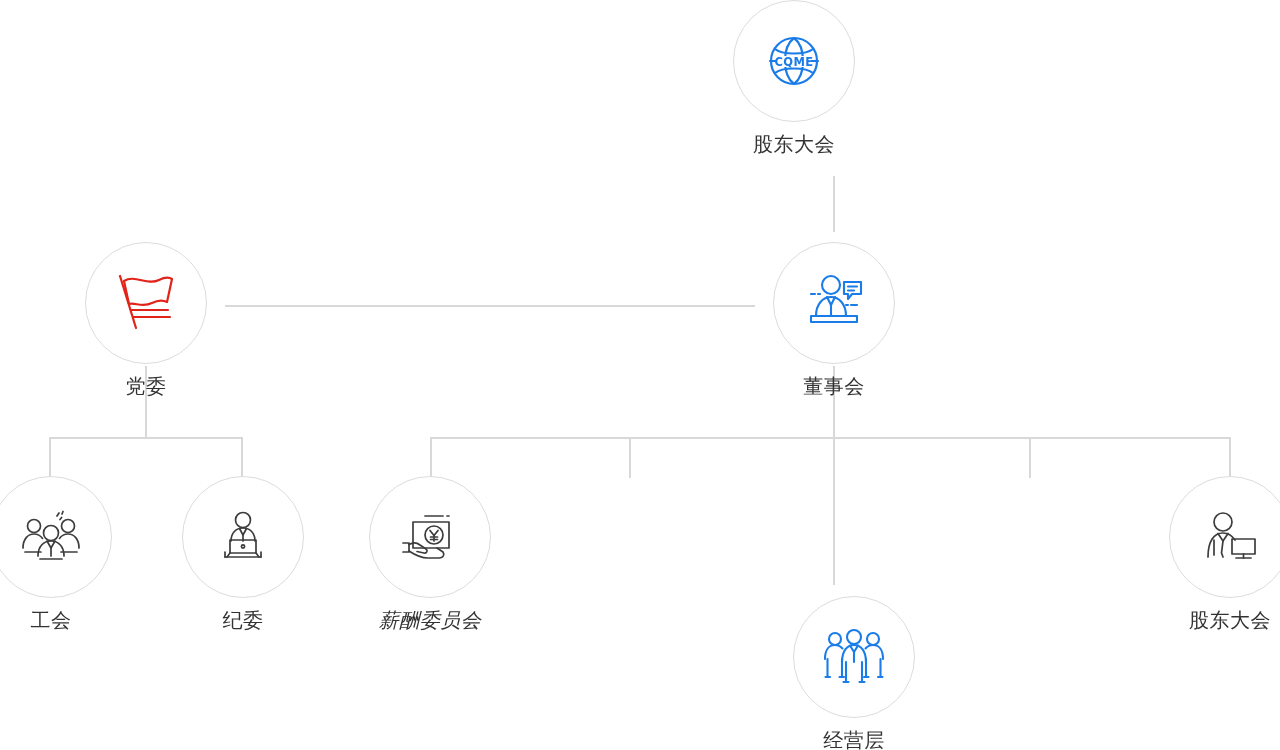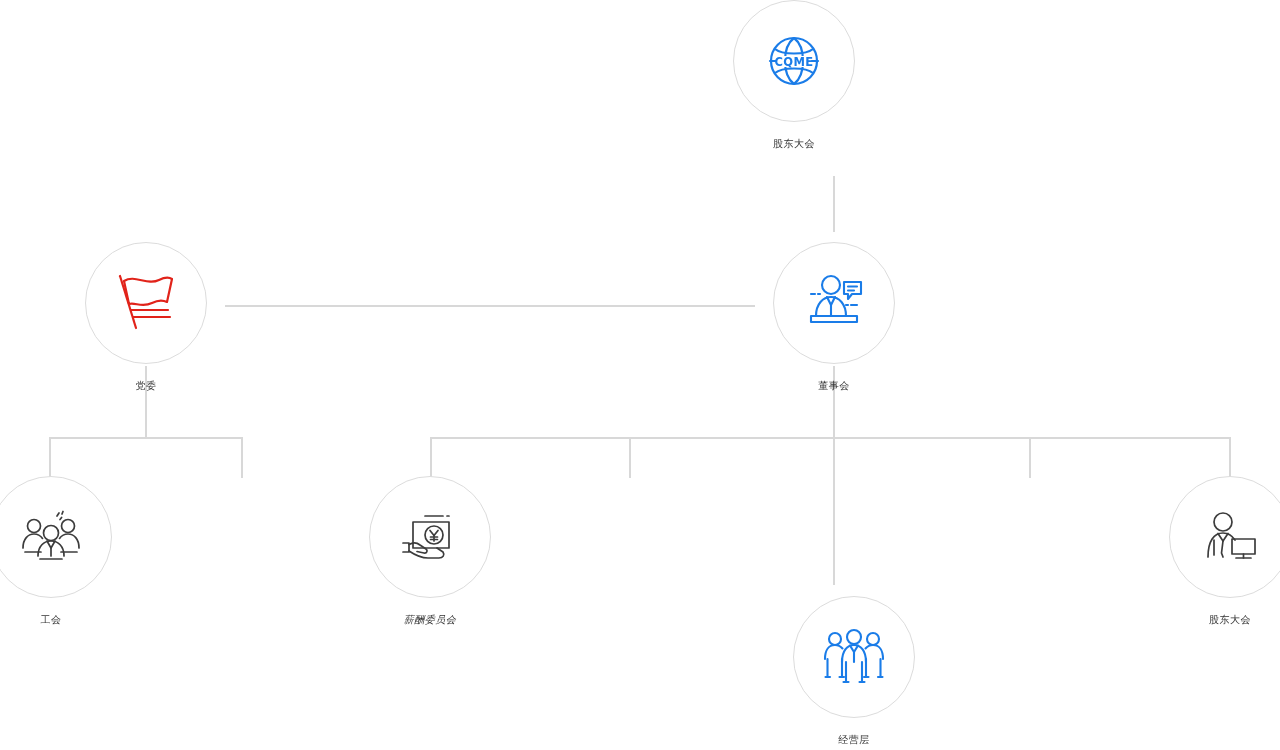--- a/index.html
+++ b/index.html
@@ -48,21 +48,21 @@
     align-items: center;
     justify-content: center;
   }
 
   .node-circle svg {
     display: block;
   }
 
   .node-label {
     margin-top: 14px;
-    font-size: 10px;
+    font-size: 20px;
     line-height: 16px;
     color: #333333;
     letter-spacing: 0.5px;
     white-space: nowrap;
     text-align: center;
   }
 </style>
 </head>
 <body>
 
@@ -157,20 +157,38 @@
           <line x1="6" y1="42" x2="22" y2="42"></line>
           <line x1="42" y1="42" x2="58" y2="42"></line>
           <line x1="21" y1="49" x2="43" y2="49"></line>
           <path d="M38 6 L40 3 M43 4 L44 1.5 M41 9.5 L42.6 7.5"></path>
         </g>
       </svg>
     </div>
     <div class="node-label">工会</div>
   </div>
 
+  <div class="node" style="left:181px; top:476px;">
+    <div class="node-circle">
+      <svg width="60" height="56" viewBox="0 0 60 56">
+        <g fill="none" stroke="#3c3c3c" stroke-width="1.7" stroke-linecap="round" stroke-linejoin="round">
+          <circle cx="30" cy="11" r="7.5"></circle>
+          <path d="M18 32 C18 24 23 19 30 19 C37 19 42 24 42 32"></path>
+          <path d="M26.5 19.5 L30 26 L33.5 19.5"></path>
+          <line x1="30" y1="26" x2="30" y2="32"></line>
+          <path d="M17 31 L43 31 L43 44 L17 44 Z"></path>
+          <circle cx="30" cy="37.5" r="1.6"></circle>
+          <path d="M12 48 L48 48"></path>
+          <path d="M12 48 L12 43 M48 48 L48 43"></path>
+          <path d="M17 44 L14 48 M43 44 L46 48"></path>
+        </g>
+      </svg>
+    </div>
+    <div class="node-label">纪委</div>
+  </div>
 
   <div class="node" style="left:368px; top:476px;font-style:italic;">
     <div class="node-circle">
       <svg width="62" height="58" viewBox="0 0 62 58">
         <g fill="none" stroke="#3c3c3c" stroke-width="1.7" stroke-linecap="round" stroke-linejoin="round">
           <path d="M14 14 L50 14 L50 40 L14 40 Z"></path>
           <circle cx="35" cy="27" r="9"></circle>
           <path d="M31 22.5 L35 27.5 L39 22.5"></path>
           <line x1="35" y1="27.5" x2="35" y2="33"></line>
           <line x1="31.5" y1="29" x2="38.5" y2="29"></line>

